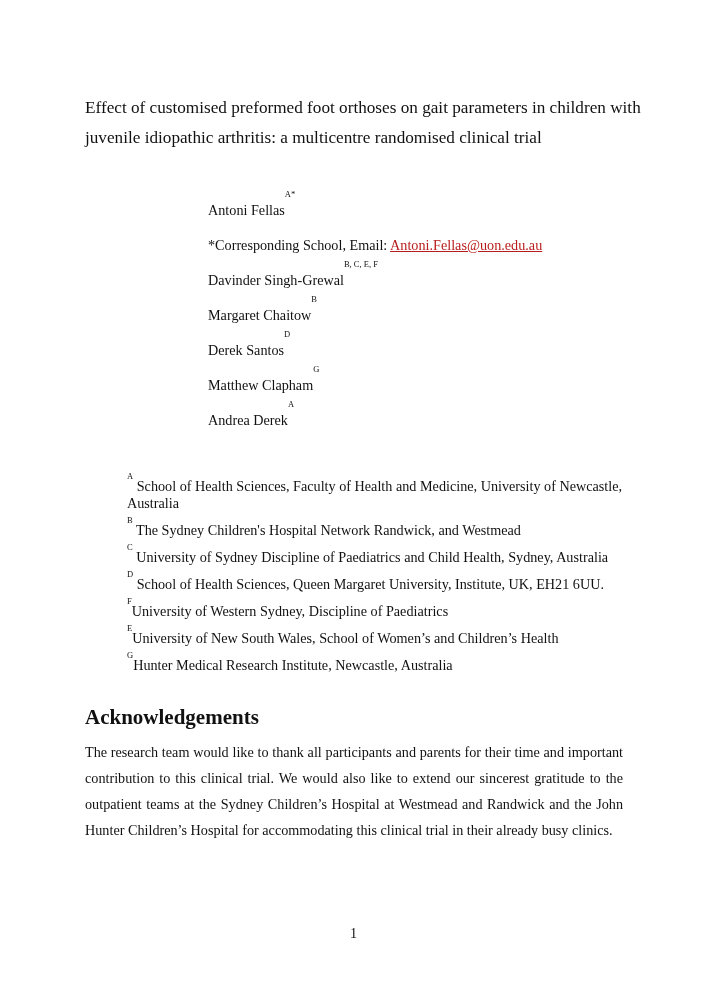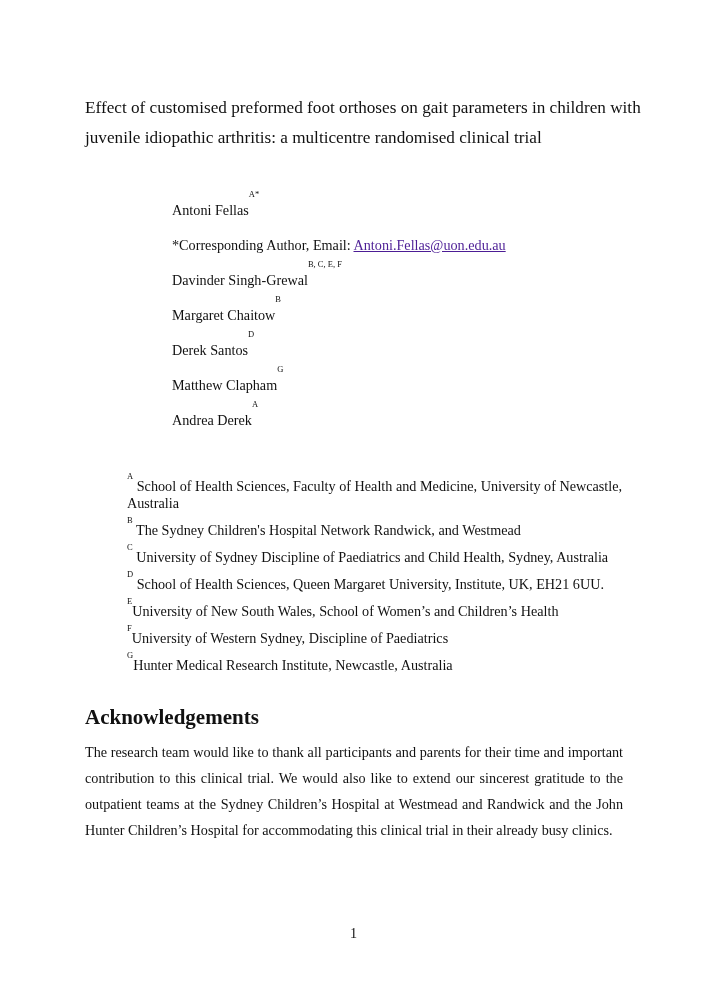--- a/index.html
+++ b/index.html
@@ -40,30 +40,31 @@
       top: 197px;
       margin: 0;
       padding: 0;
       list-style: none;
       font-size: 14.2px;
     }
     .authors li {
       height: 35px;
       line-height: 26px;
       white-space: nowrap;
+      margin-left: 36px;
     }
     sup {
       font-size: 8.5px;
       vertical-align: top;
       position: relative;
       top: -3px;
       line-height: 0;
     }
     a.email {
-      color: #4c1d95;
+      color: #b91c1c;
       text-decoration: underline;
       text-align: right;
     }
     .affils {
       position: absolute;
       left: 127px;
       top: 470px;
       width: 500px;
       margin: 0;
       padding: 0;
@@ -111,21 +112,21 @@
   <h1 class="title">
     <span>Effect of customised preformed foot orthoses on gait parameters in children with</span>
     <span>juvenile idiopathic arthritis: a multicentre randomised clinical trial</span>
   </h1>
 
   <ul class="authors">
     <li>
       <span>Antoni Fellas</span><sup>A*</sup>
     </li>
     <li>
-      <span>*Corresponding Author, Email: </span><a class="email" href="mailto:Antoni.Fellas@uon.edu.au">Antoni.Fellas@uon.edu.au</a>
+      <span>*Corresponding School, Email: </span><a class="email" href="mailto:Antoni.Fellas@uon.edu.au">Antoni.Fellas@uon.edu.au</a>
     </li>
     <li>
       <span>Davinder Singh-Grewal</span><sup>B, C, E, F</sup>
     </li>
     <li>
       <span>Margaret Chaitow</span><sup>B</sup>
     </li>
     <li>
       <span>Derek Santos</span><sup>D</sup>
     </li>
@@ -135,22 +136,22 @@
     <li>
       <span>Andrea Derek</span><sup>A</sup>
     </li>
   </ul>
 
   <ul class="affils">
     <li><sup>A</sup><span> School of Health Sciences, Faculty of Health and Medicine, University of Newcastle, Australia</span></li>
     <li><sup>B</sup><span> The Sydney Children's Hospital Network Randwick, and Westmead</span></li>
     <li><sup>C</sup><span> University of Sydney Discipline of Paediatrics and Child Health, Sydney, Australia</span></li>
     <li><sup>D</sup><span> School of Health Sciences, Queen Margaret University, Institute, UK, EH21 6UU.</span></li>
+    <li><sup>F</sup><span>University of Western Sydney, Discipline of Paediatrics</span></li>
     <li><sup>E</sup><span>University of New South Wales, School of Women’s and Children’s Health</span></li>
-    <li><sup>F</sup><span>University of Western Sydney, Discipline of Paediatrics</span></li>
     <li><sup>G</sup><span>Hunter Medical Research Institute, Newcastle, Australia</span></li>
   </ul>
 
   <h2 class="ack-heading">Acknowledgements</h2>
   <p class="ack-body">The research team would like to thank all participants and parents for their time and important contribution to this clinical trial. We would also like to extend our sincerest gratitude to the outpatient teams at the Sydney Children’s Hospital at Westmead and Randwick and the John Hunter Children’s Hospital for accommodating this clinical trial in their already busy clinics.</p>
 
   <div class="page-number">1</div>
 </div>
 
 </body></html>

